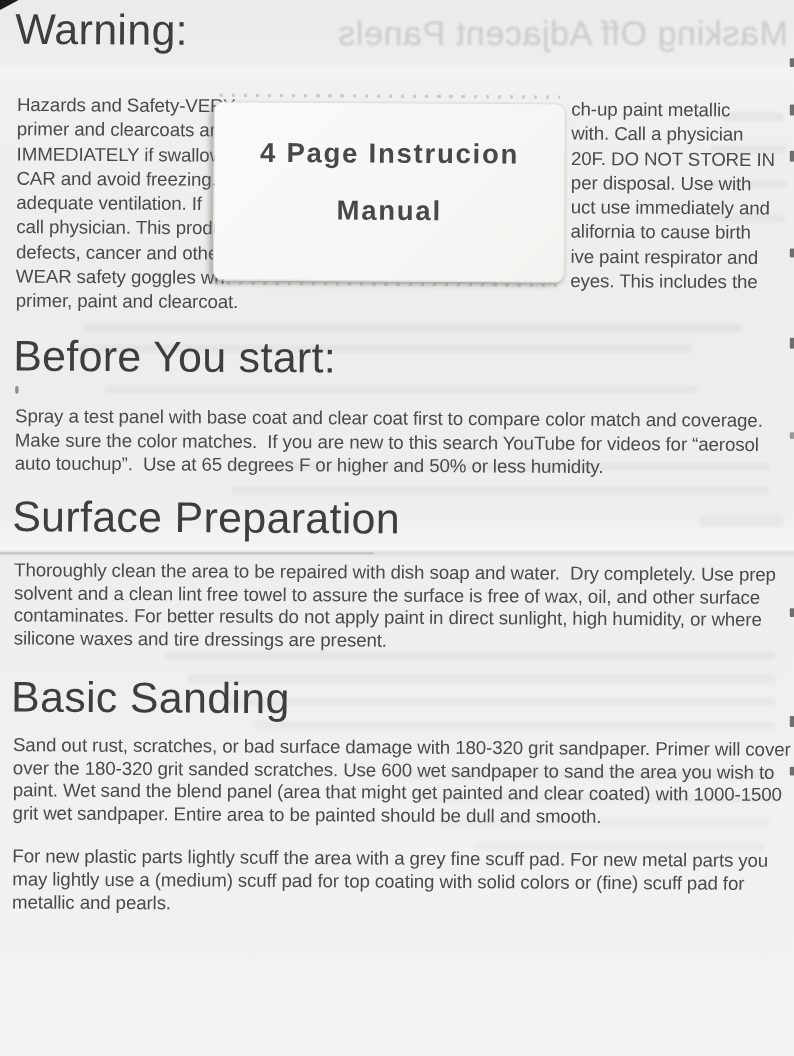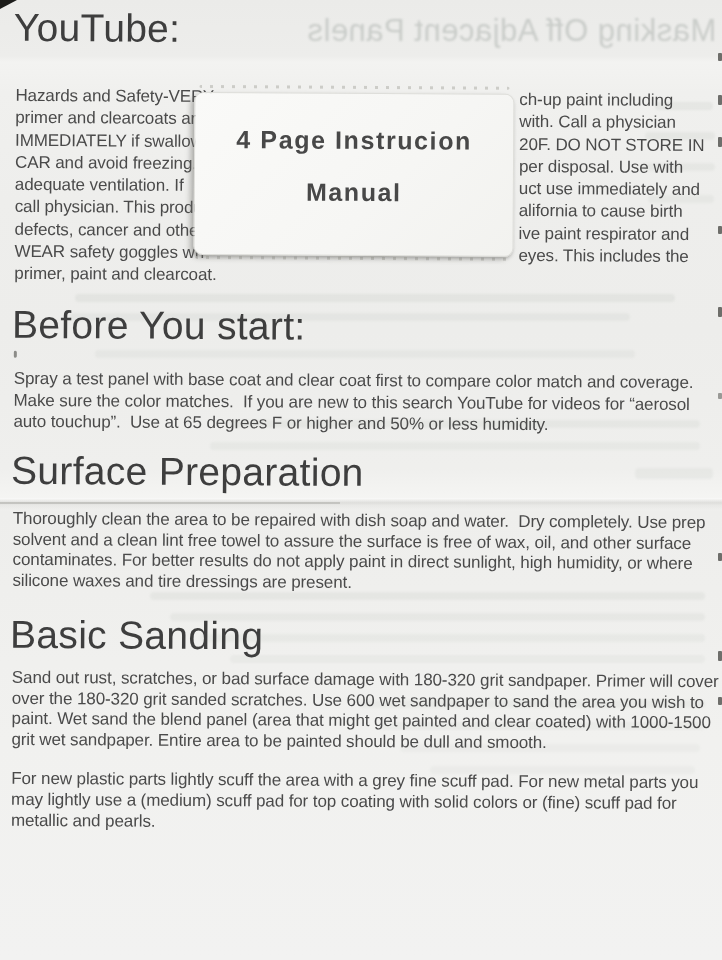--- a/index.html
+++ b/index.html
@@ -84,26 +84,26 @@
   <div class="gbar" style="left:360px;top:700px;width:345px;height:8px;opacity:.4"></div>
   <div class="gbar" style="left:380px;top:722px;width:325px;height:8px;opacity:.35"></div>
   <div class="gbar" style="left:400px;top:744px;width:300px;height:8px;opacity:.3"></div>
   <div class="gbar" style="left:430px;top:766px;width:265px;height:8px;opacity:.3"></div>
 
   <div class="crease"></div>
   <div class="crease-line"></div>
 
   <div class="tilt">
 
-    <div class="h1" style="top:6px">YouTube:</div>
+    <div class="h1" style="top:6px">Warning:</div>
 
     <div class="warn-para">
       <div class="wrow">
         <span class="wl">Hazards and Safety-VERY</span>
-        <span class="wr">ch-up paint including</span>
+        <span class="wr">ch-up paint metallic</span>
       </div>
       <div class="wrow">
         <span class="wl">primer and clearcoats ar</span>
         <span class="wr">with. Call a physician</span>
       </div>
       <div class="wrow">
         <span class="wl">IMMEDIATELY if swallow</span>
         <span class="wr">20F. DO NOT STORE IN</span>
       </div>
       <div class="wrow">

